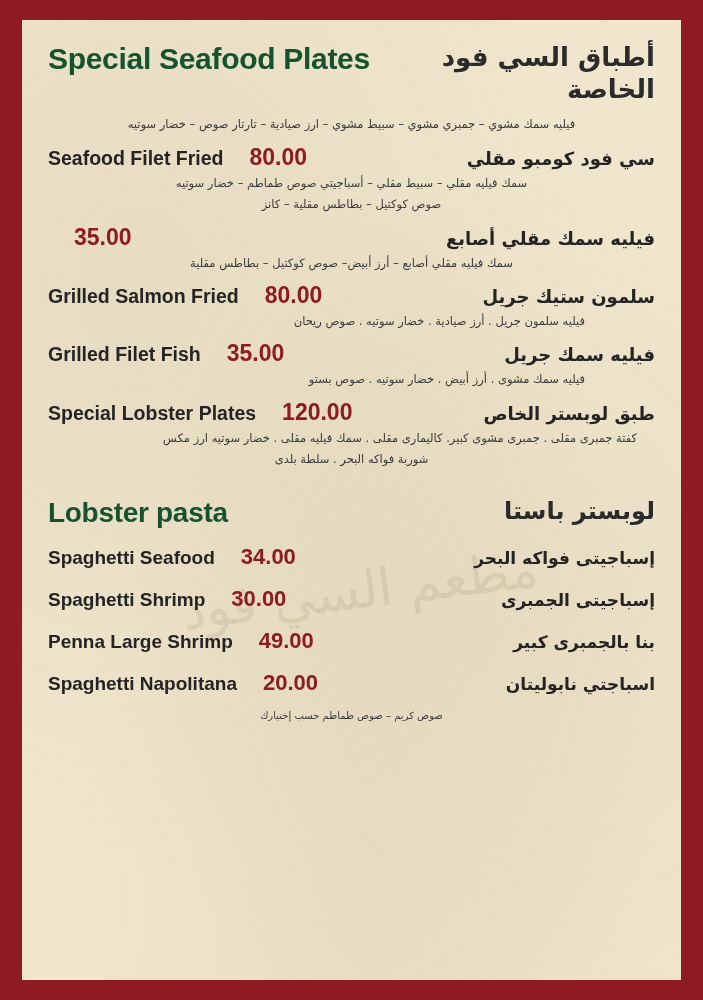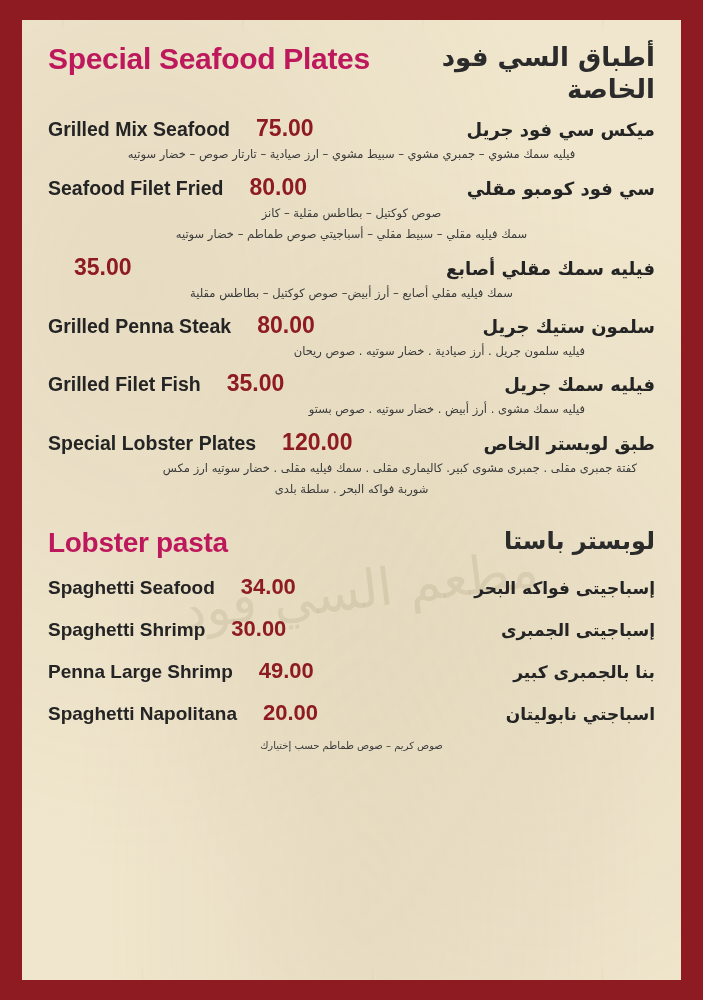--- a/index.html
+++ b/index.html
@@ -58,21 +58,21 @@
   
   .section-head {
     display: flex;
     align-items: flex-start;
     justify-content: space-between;
     margin-bottom: 10px;
   }
   .section-title-en {
     font-size: 30px;
     font-weight: bold;
-    color: #be185d;
+    color: #14532d;
     line-height: 1.12;
     max-width: 330px;
     letter-spacing: -0.3px;
   }
   .section-title-ar {
     font-size: 26px;
     font-weight: bold;
     color: #2b2b2b;
     line-height: 1.22;
     text-align: right;
@@ -163,49 +163,44 @@
   <div class="watermark">مطعم السي فود</div>
 
   <div class="content">
 
     <div class="section-head">
       <div class="section-title-en">Special Seafood Plates</div>
       <div class="section-title-ar">أطباق السي فود الخاصة</div>
     </div>
 
     <div class="item">
-      <div class="item-main">
-        <div class="item-name-en">Grilled Mix Seafood</div>
-        <div class="item-price">75.00</div>
-        <div class="item-name-ar">ميكس سي فود جريل</div>
-      </div>
       <div class="item-desc">فيليه سمك مشوي – جمبري مشوي – سبيط مشوي – ارز صيادية – تارتار صوص – خضار سوتيه</div>
     </div>
 
     <div class="item">
       <div class="item-main">
         <div class="item-name-en">Seafood Filet Fried</div>
         <div class="item-price">80.00</div>
         <div class="item-name-ar">سي فود كومبو مقلي</div>
       </div>
+      <div class="item-desc">سمك فيليه مقلي – سبيط مقلي – أسباجيتي صوص طماطم – خضار سوتيه</div>
       <div class="item-desc">صوص كوكتيل – بطاطس مقلية – كانز</div>
-      <div class="item-desc">سمك فيليه مقلي – سبيط مقلي – أسباجيتي صوص طماطم – خضار سوتيه</div>
     </div>
 
     <div class="item">
       <div class="item-main">
         <div class="item-price">35.00</div>
         <div class="item-name-ar">فيليه سمك مقلي أصابع</div>
       </div>
       <div class="item-desc">سمك فيليه مقلي أصابع – أرز أبيض– صوص كوكتيل – بطاطس مقلية</div>
     </div>
 
     <div class="item">
       <div class="item-main">
-        <div class="item-name-en">Grilled Penna Steak</div>
+        <div class="item-name-en">Grilled Salmon Fried</div>
         <div class="item-price">80.00</div>
         <div class="item-name-ar">سلمون ستيك جريل</div>
       </div>
       <div class="item-desc rightish">فيليه سلمون جريل . أرز صيادية . خضار سوتيه . صوص ريحان</div>
     </div>
 
     <div class="item">
       <div class="item-main">
         <div class="item-name-en">Grilled Filet Fish</div>
         <div class="item-price">35.00</div>

